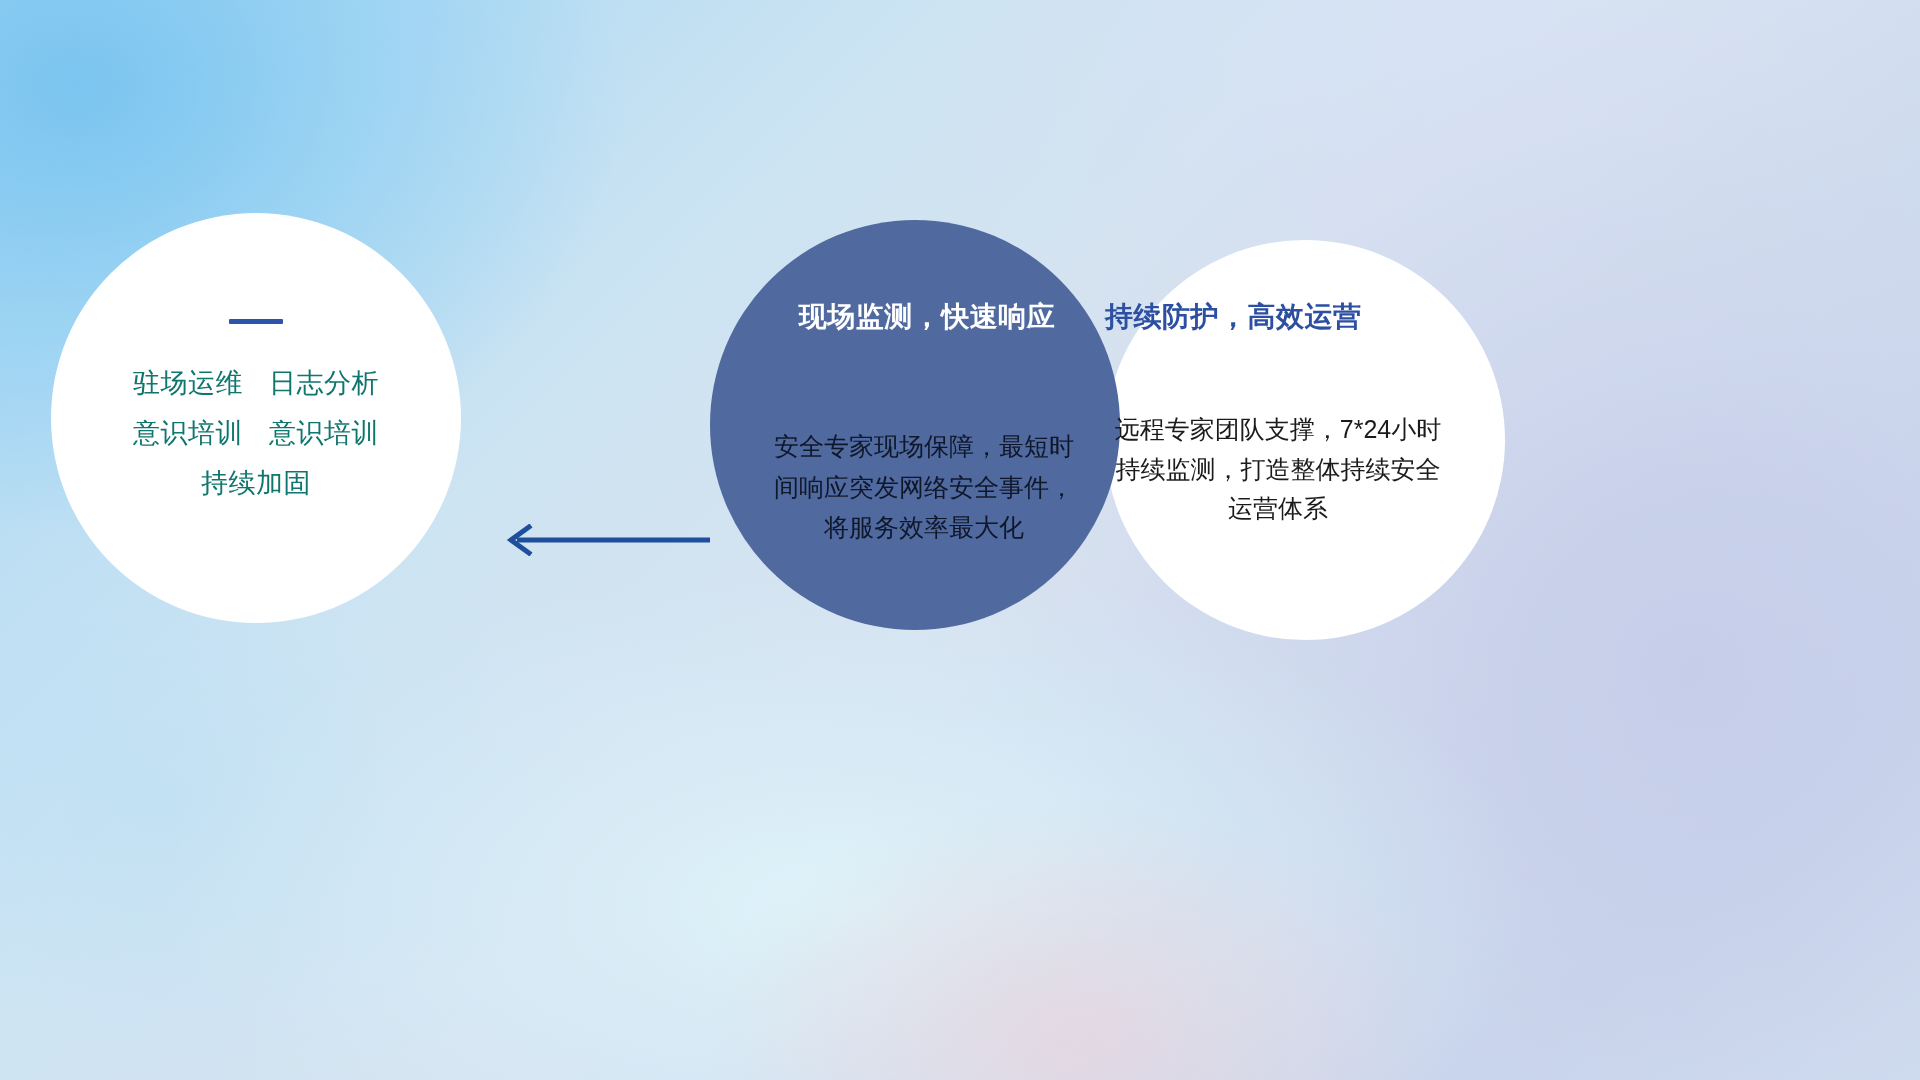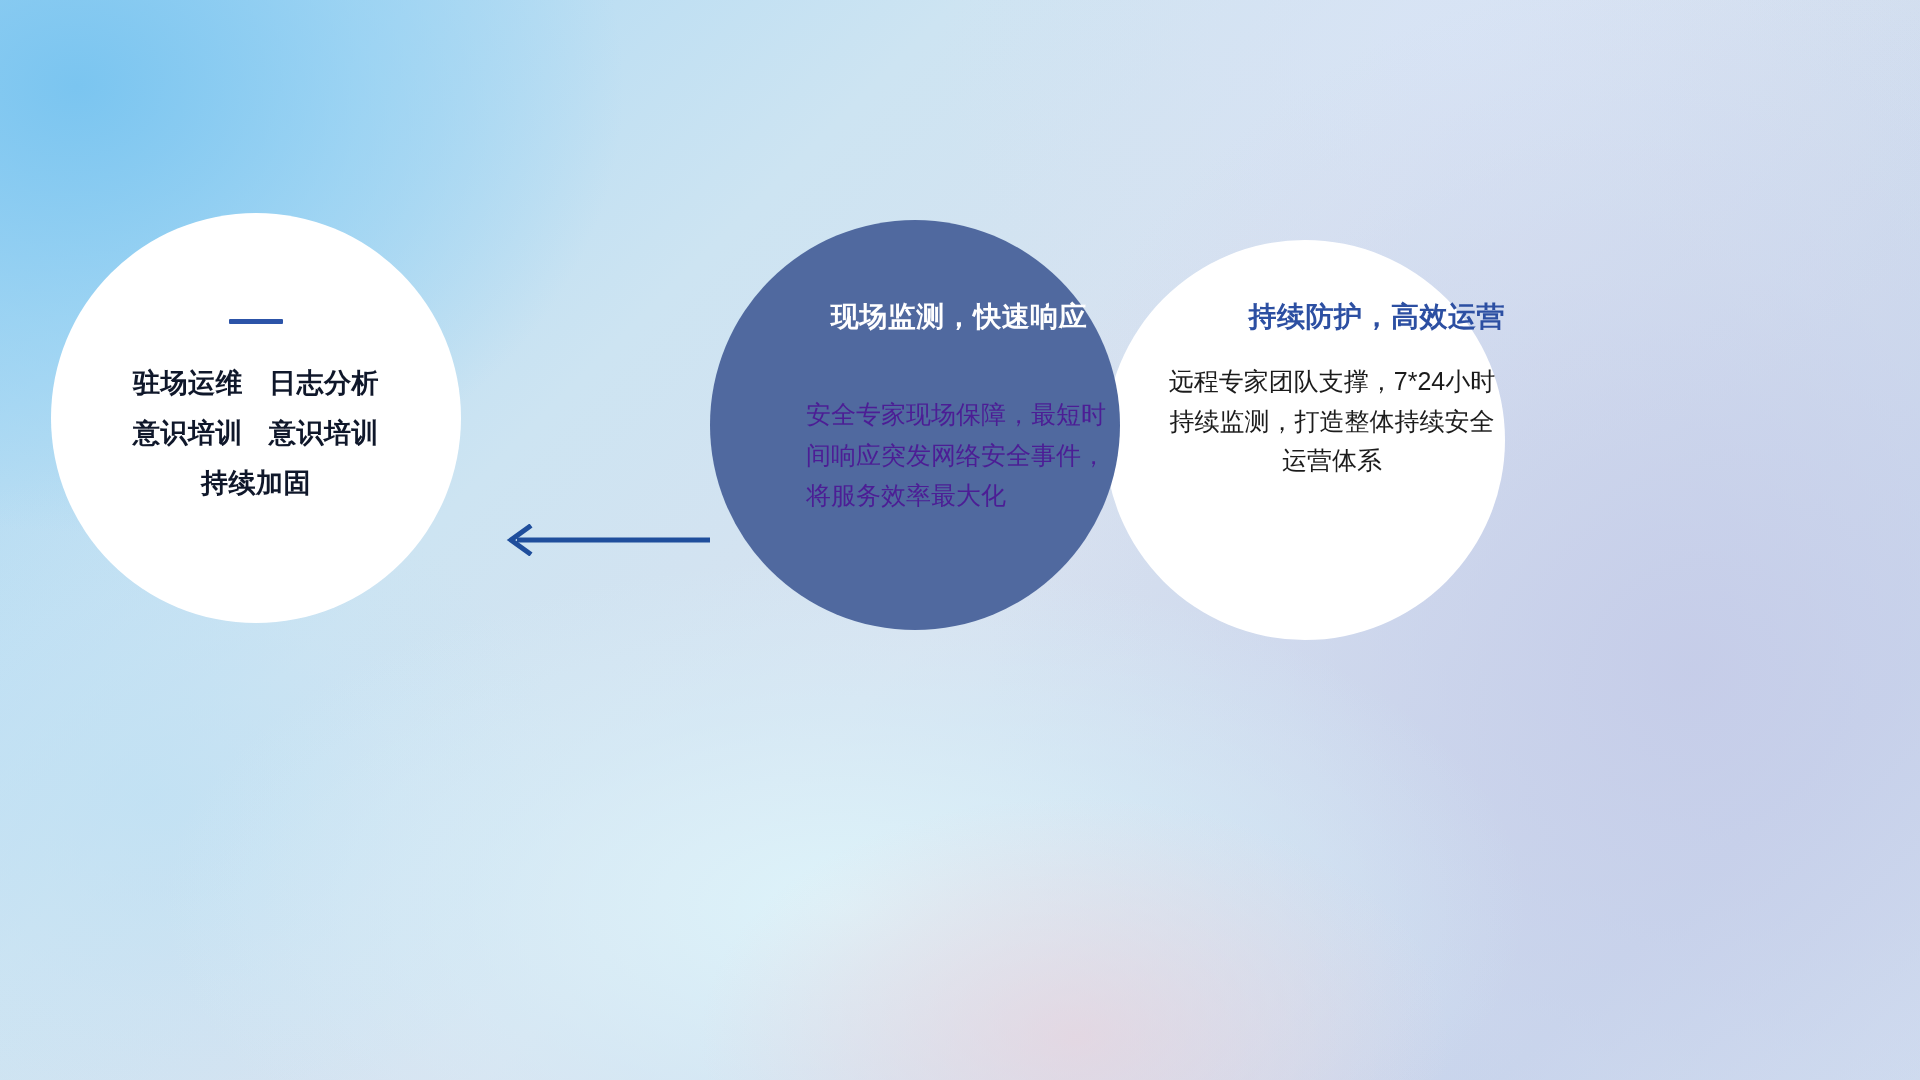--- a/index.html
+++ b/index.html
@@ -124,71 +124,72 @@
     margin-bottom: 44px;
   }
   .left-lines {
     display: flex;
     flex-direction: column;
     align-items: center;
     gap: 19px;
   }
   .left-line {
     font-size: 27px;
-    font-weight: 700;
-    color: #0f172a;
+    font-weight: 400;
+    color: #0f766e;
     letter-spacing: 0.5px;
     white-space: nowrap;
     line-height: 1.15;
   }
   .left-line .gap { display: inline-block; width: 26px; }
 
   
   .mid-content {
     position: absolute;
-    left: 742px; top: 220px;
+    left: 710px; top: 220px;
     width: 410px; height: 410px;
     z-index: 5;
     box-sizing: border-box;
     padding: 78px 36px 0 46px;
     display: flex;
     flex-direction: column;
     align-items: center;
     pointer-events: none;
-    gap: 24px;
   }
   .mid-title {
     font-size: 28px;
     font-weight: 700;
     color: #ffffff;
     white-space: nowrap;
     letter-spacing: 0.5px;
     margin-left: 14px;
   }
   .mid-body {
-    margin-top: 34px;
+    margin-top: 90px;
     font-size: 25px;
     font-weight: 400;
-    color: #4c1d95;
+    color: #0f172a;
     line-height: 1.62;
+    text-align: center;
     width: 300px;
     margin-left: 8px;
   }
 
   
   .right-content {
     position: absolute;
     left: 1105px; top: 240px;
     width: 400px; height: 400px;
     z-index: 6;
     box-sizing: border-box;
     padding-top: 58px;
     display: flex;
     flex-direction: column;
-    align-items: flex-end;
+    align-items: flex-start;
+    gap: 48px;
   }
   .right-title {
     font-size: 28px;
     font-weight: 700;
     color: #2c4fa2;
     white-space: nowrap;
     letter-spacing: 0.5px;
   }
   .right-body {
     margin-top: 26px;

